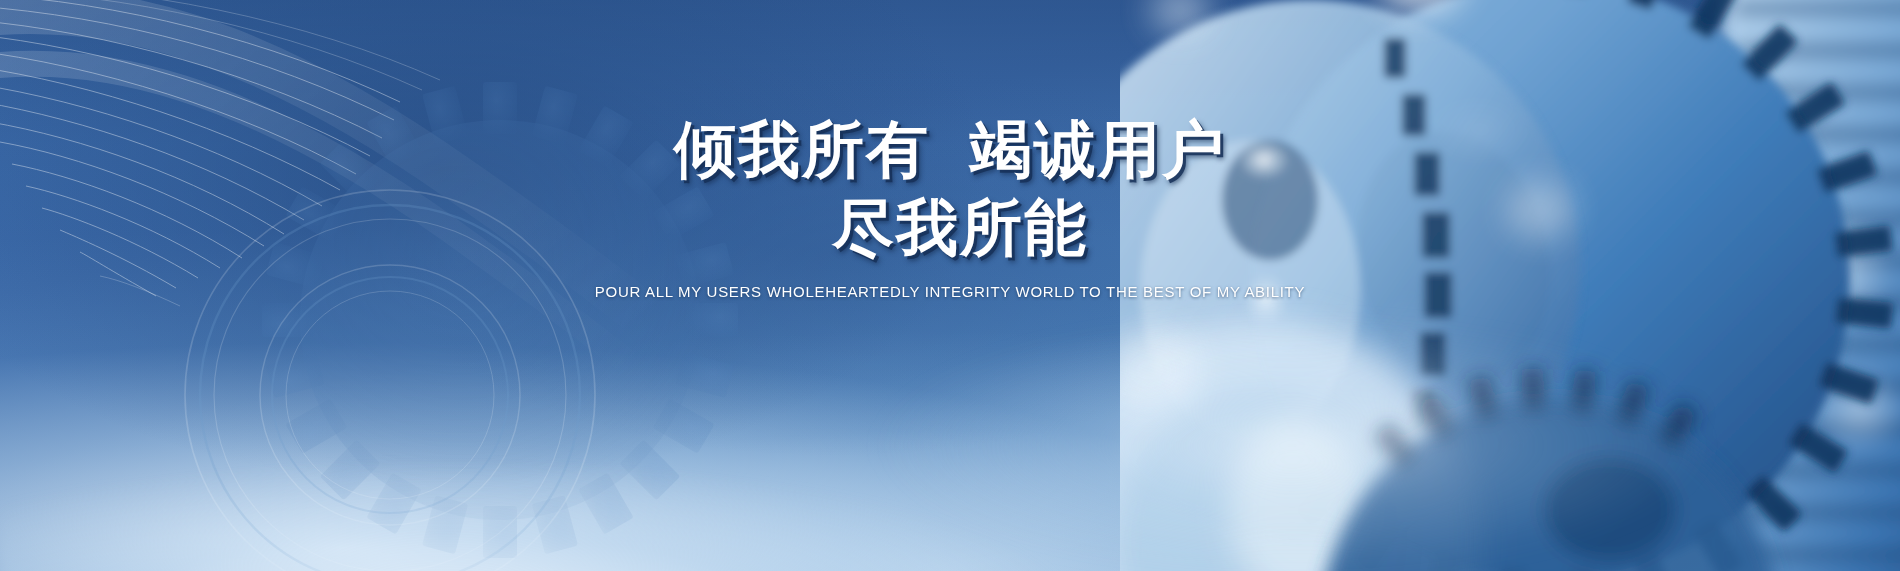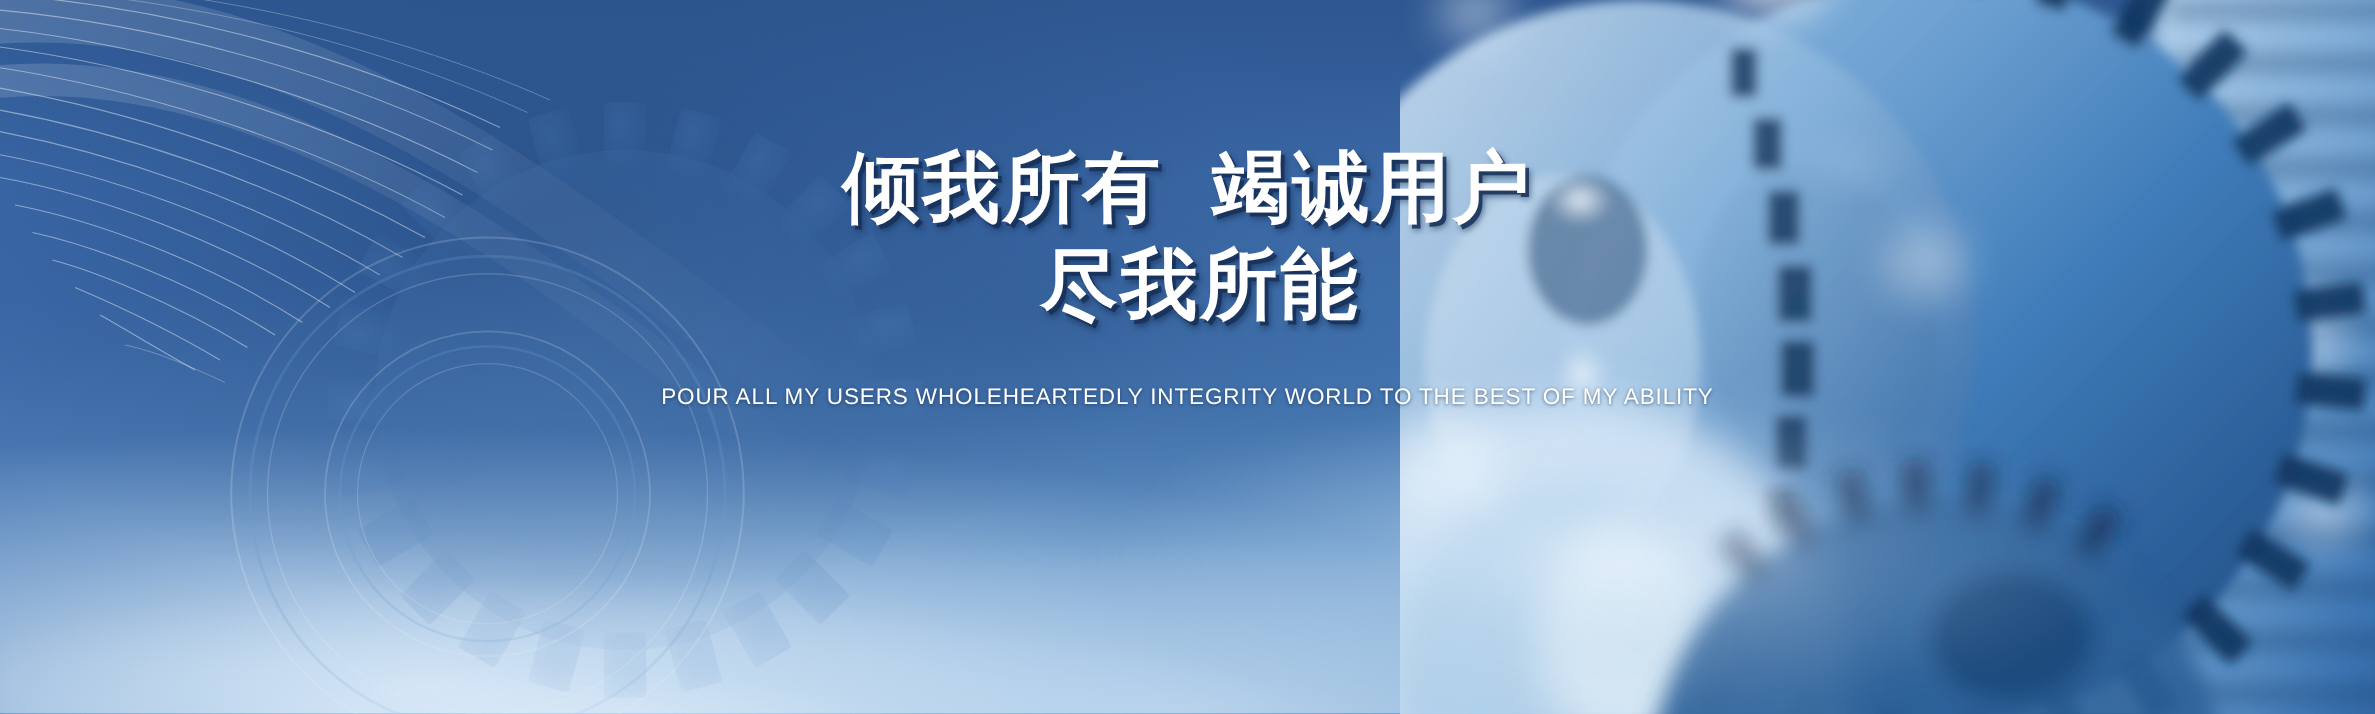--- a/index.html
+++ b/index.html
@@ -93,23 +93,23 @@
   }
   .seg.orange {
     color:#ffffff;
     text-shadow:
        3px 3px 0 rgba(22,48,88,0.85),
        4px 5px 5px rgba(16,38,72,0.55);
   }
   .gap-md { display:inline-block; width:40px; }
 
   .subtitle {
-    margin-top:46px;
+    margin-top:22px;
     color:#ffffff;
-    font-size:18px;
+    font-size:15px;
     letter-spacing:0.7px;
     white-space:nowrap;
     font-family:"Liberation Sans",sans-serif;
     text-shadow:0 1px 3px rgba(18,44,82,0.65);
   }
 </style>
 </head>
 <body>
 
 <div id="banner">

